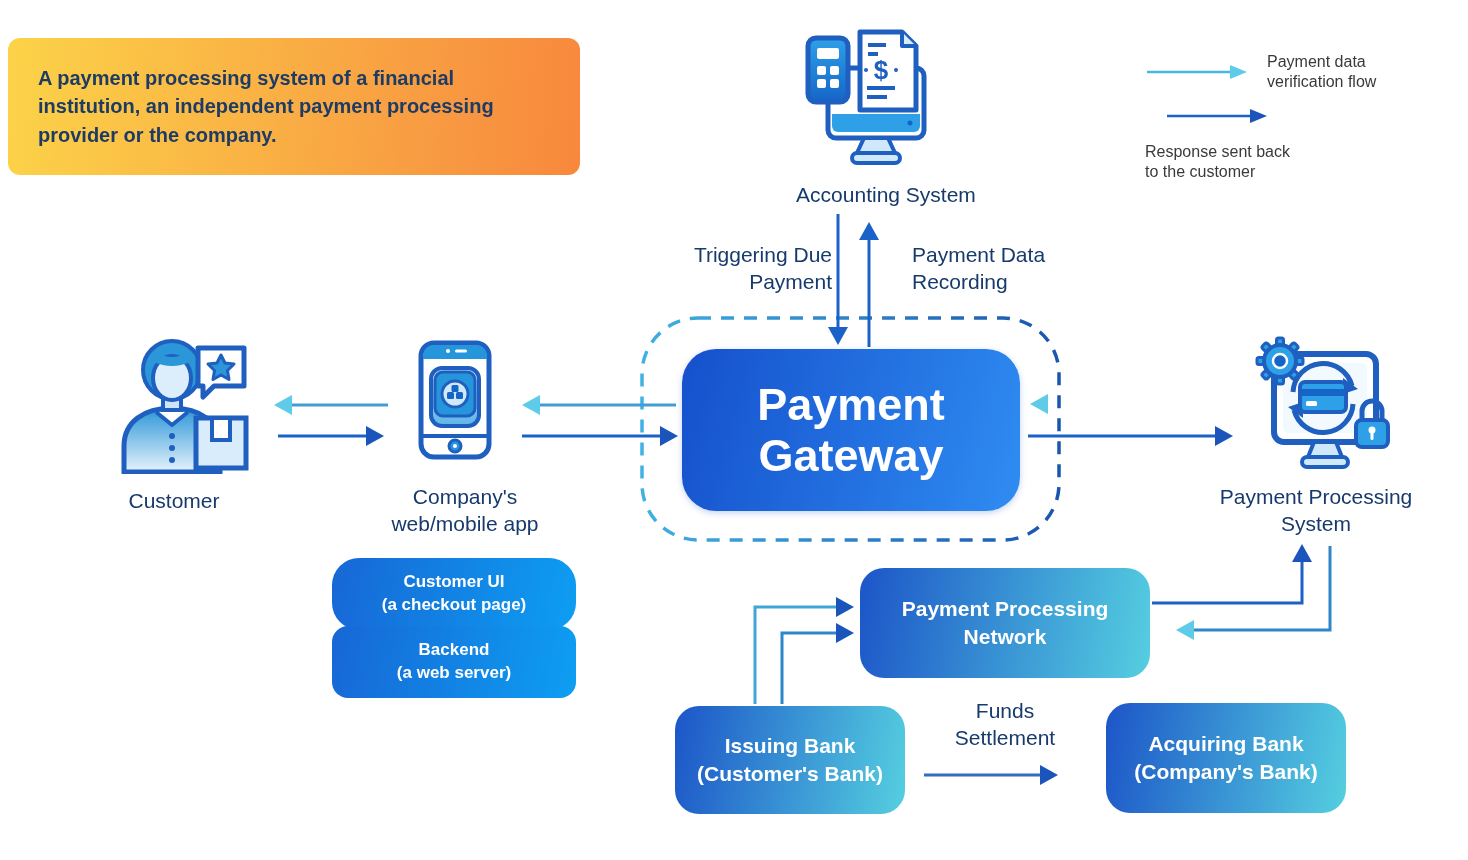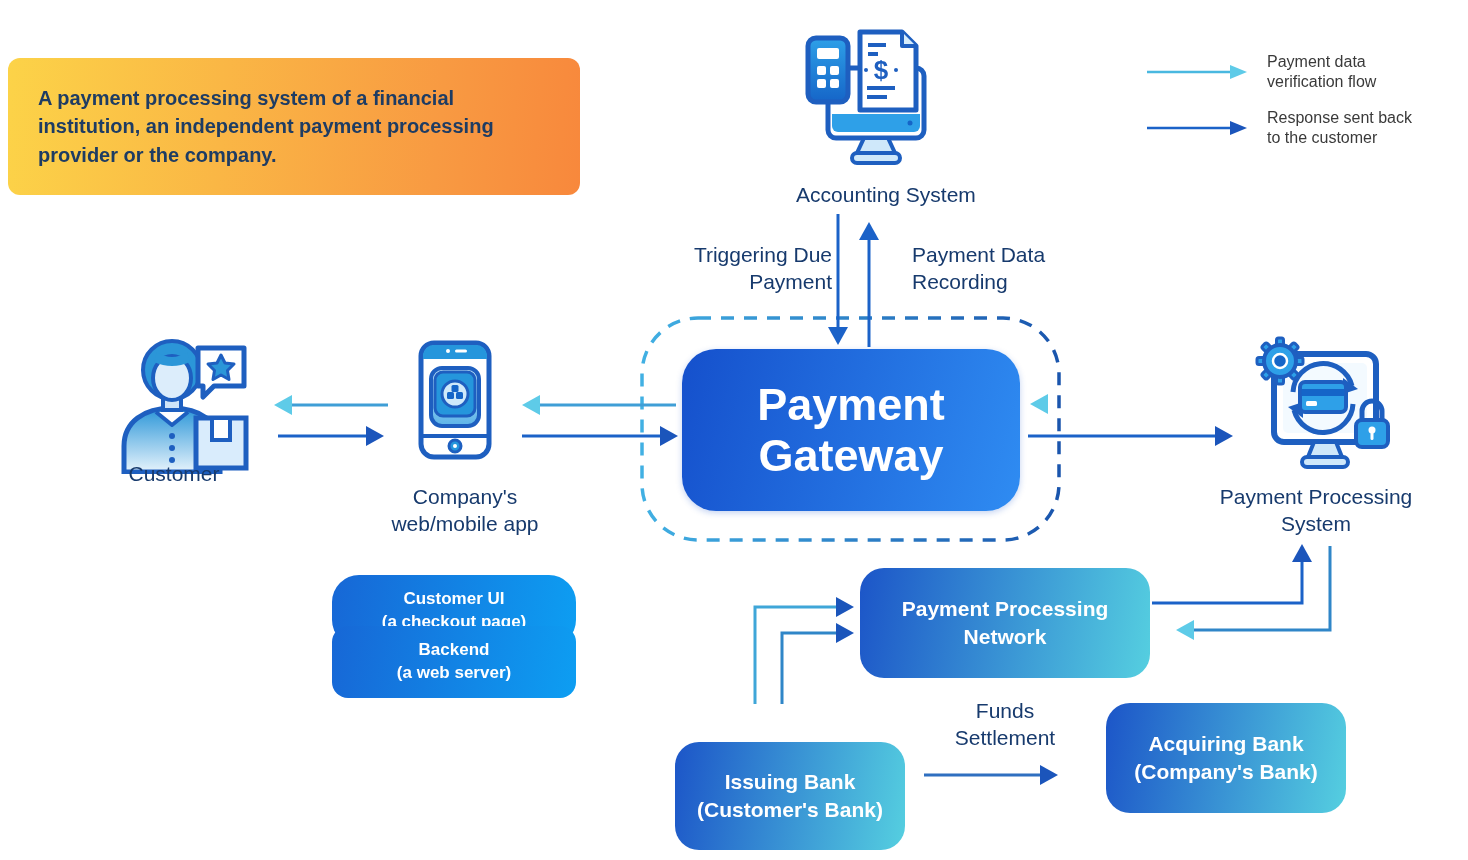--- a/index.html
+++ b/index.html
@@ -8,21 +8,21 @@
     font-family:"Liberation Sans","DejaVu Sans",sans-serif;
   }
   .abs{position:absolute;}
   svg.layer{position:absolute;left:0;top:0;width:1468px;height:860px;z-index:1;}
   .z2{z-index:2;}
   
   .note{
     left:8px;top:38px;width:572px;height:137px;border-radius:12px;
     background:linear-gradient(95deg,#fcd348 0%,#f89a42 75%,#f8883c 100%);
     display:flex;align-items:center;box-sizing:border-box;padding:0 30px;
-    color:#1e3c63;font-size:20px;font-weight:bold;line-height:1.42;white-space:pre-line;margin-top:20px;
+    color:#1e3c63;font-size:20px;font-weight:bold;line-height:1.42;white-space:pre-line;
   }
   
   .lbl{color:#173a6d;font-weight:normal;font-size:21px;line-height:1.28;text-align:center;white-space:pre-line;}
   .lbl.right{text-align:right;}
   .lbl.left{text-align:left;}
   
   .gateway{
     left:682px;top:349px;width:338px;height:162px;border-radius:34px;
     background:linear-gradient(105deg,#1550cc 0%,#2f8cf2 100%);
     display:flex;align-items:center;justify-content:center;
@@ -136,21 +136,21 @@
 provider or the company.</div>
 
   <div class="abs legend-row z2" style="left:1145px;top:52px;">
     <svg width="104" height="16">
       <line x1="2" y1="8" x2="86" y2="8" stroke="#49b8e0" stroke-width="2.5"></line>
       <polygon points="102,8 85,1 85,15" fill="#5ecbe8"></polygon>
     </svg>
     <span class="legend-text">Payment data
 verification flow</span>
   </div>
-  <div class="abs legend-row z2" style="left:1145px;top:108px;">
+  <div class="abs legend-row z2" style="left:1145px;top:108px;flex-direction:column;">
     <svg width="104" height="16">
       <line x1="2" y1="8" x2="86" y2="8" stroke="#1b62c8" stroke-width="2.5"></line>
       <polygon points="102,8 85,1 85,15" fill="#1b55bb"></polygon>
     </svg>
     <span class="legend-text">Response sent back
 to the customer</span>
   </div>
 
   <svg class="abs z2" style="left:798px;top:22px;" width="144" height="156" viewBox="0 0 144 156">
     <defs>
@@ -201,21 +201,21 @@
     <path d="M55 20 q15 10 30 0 l3 10 q-18 8 -36 0 z" fill="#2b96d8"></path>
     <path d="M54 80 l16 13 16 -13" fill="#ffffff" stroke="#1e5fc0" stroke-width="4" stroke-linejoin="round"></path>
     <circle cx="70" cy="104" r="3" fill="#1e5fc0"></circle>
       <circle cx="70" cy="116" r="3" fill="#1e5fc0"></circle>
       <circle cx="70" cy="128" r="3" fill="#1e5fc0"></circle>
     <path d="M96 16 h46 v38 h-30 l-11 11 v-11 h-5 z" fill="#fff" stroke="#1e5fc0" stroke-width="5" stroke-linejoin="round"></path>
     <path d="M119 23 l4 8 9 1 -6.5 6.5 1.5 9 -8 -4.5 -8 4.5 1.5 -9 -6.5 -6.5 9 -1 z" fill="#2b96d8" stroke="#1e5fc0" stroke-width="3" stroke-linejoin="round"></path>
     <rect x="94" y="86" width="50" height="50" fill="#d9ecfc" stroke="#1e5fc0" stroke-width="5"></rect>
     <rect x="110" y="86" width="18" height="22" fill="#ffffff" stroke="#1e5fc0" stroke-width="4"></rect>
   </svg>
-  <div class="abs lbl z2" style="left:94px;top:461px;width:160px;">Customer</div>
+  <div class="abs lbl z2" style="left:94px;top:488px;width:160px;">Customer</div>
 
   <svg class="abs z2" style="left:418px;top:340px;" width="74" height="120" viewBox="0 0 74 120">
     <defs>
       <linearGradient id="gScr" x1="0" y1="0" x2="0" y2="1">
         <stop offset="0" stop-color="#bfe3f8"></stop>
           <stop offset="1" stop-color="#5db4e8"></stop>
       </linearGradient>
     </defs>
     <rect x="3" y="3" width="68" height="114" rx="13" fill="#fff" stroke="#1e5fc0" stroke-width="5"></rect>
     <path d="M5 14 a11 11 0 0 1 11 -9 h42 a11 11 0 0 1 11 9 v5 h-64 z" fill="#2596dc"></path>
@@ -227,21 +227,21 @@
     <rect x="29" y="52" width="7" height="7" rx="1.5" fill="#1565c8"></rect>
     <rect x="38" y="52" width="7" height="7" rx="1.5" fill="#1565c8"></rect>
     <rect x="33.5" y="45" width="7" height="7" rx="1.5" fill="#1565c8"></rect>
     <line x1="5" y1="96" x2="69" y2="96" stroke="#1e5fc0" stroke-width="4"></line>
     <circle cx="37" cy="106" r="6" fill="#2596dc" stroke="#1e5fc0" stroke-width="3"></circle>
     <circle cx="37" cy="106" r="2" fill="#fff"></circle>
   </svg>
   <div class="abs lbl z2" style="left:365px;top:484px;width:200px;">Company's
 web/mobile app</div>
 
-  <div class="abs appbox z2" style="top:575px;border-radius:27px;">Customer UI
+  <div class="abs appbox z2" style="top:558px;border-radius:27px;">Customer UI
 (a checkout page)</div>
   <div class="abs appbox z2" style="top:626px;">Backend
 (a web server)</div>
 
   <div class="abs gateway z2">Payment
 Gateway</div>
 
   <svg class="abs z2" style="left:1240px;top:334px;" width="152" height="146" viewBox="0 0 152 146">
     <rect x="34" y="20" width="102" height="88" rx="10" fill="#fff" stroke="#1e5fc0" stroke-width="6"></rect>
     <rect x="43" y="29" width="84" height="70" rx="5" fill="#f3faff"></rect>
@@ -276,21 +276,21 @@
     <rect x="116" y="86" width="32" height="27" rx="6" fill="#2ea0e8" stroke="#1e5fc0" stroke-width="4"></rect>
     <circle cx="132" cy="96" r="3.5" fill="#fff"></circle>
       <rect x="130.5" y="98" width="3" height="8" rx="1.5" fill="#fff"></rect>
   </svg>
   <div class="abs lbl z2" style="left:1203px;top:484px;width:226px;">Payment Processing
 System</div>
 
   <div class="abs tealbox z2" style="left:860px;top:568px;width:290px;height:110px;">Payment Processing
 Network</div>
 
-  <div class="abs tealbox z2" style="left:675px;top:706px;width:230px;height:108px;margin-top:36px;">Issuing Bank
+  <div class="abs tealbox z2" style="left:675px;top:706px;width:230px;height:108px;">Issuing Bank
 (Customer's Bank)</div>
 
   <div class="abs lbl z2" style="left:925px;top:698px;width:160px;">Funds
 Settlement</div>
 
   <div class="abs tealbox z2" style="left:1106px;top:703px;width:240px;height:110px;">Acquiring Bank
 (Company's Bank)</div>
 
 </div>
 

